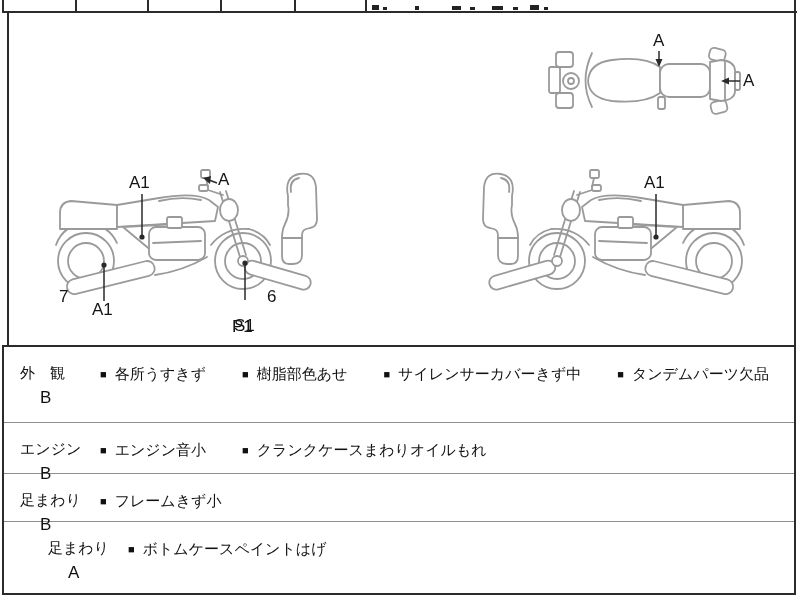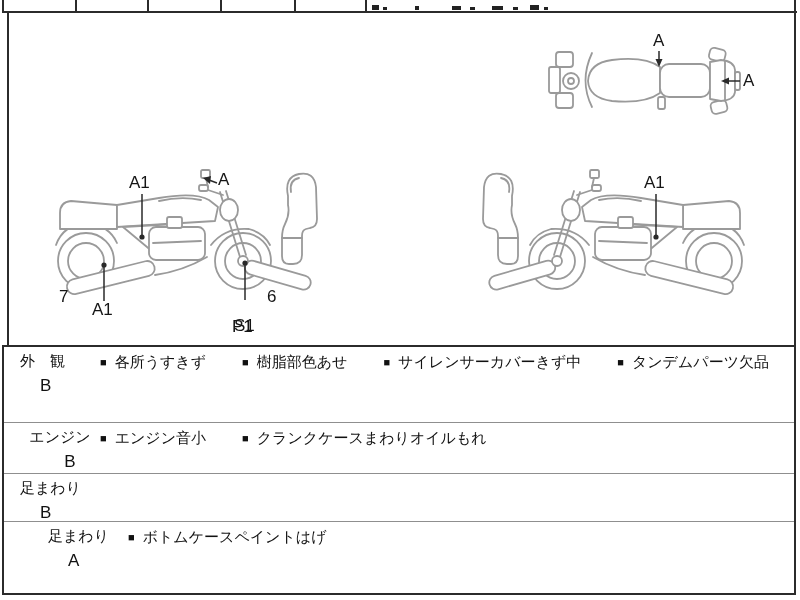--- a/index.html
+++ b/index.html
@@ -19,21 +19,21 @@
   #mid-left-line{position:absolute; left:7px; top:13px; width:2px; height:332px; background:#2b2b2b;}
   
   #diagram{position:absolute; left:0; top:0; width:800px; height:345px;}
   .dlabel{position:absolute; font-size:17px; line-height:1; color:#151515;}
   
   #cond-table{
     position:absolute; left:2px; top:345px; width:794px; height:250px;
     border:2px solid #2b2b2b; box-sizing:border-box;
     display:flex; flex-direction:column;
   }
-  .crow{display:flex; box-sizing:border-box; padding-top:5px; flex:none;}
+  .crow{display:flex; box-sizing:border-box; padding-top:17px; flex:none;}
   .clabel-wrap{width:96px; padding-left:16px; box-sizing:border-box; flex:none;}
   .clabel{font-size:15px; white-space:nowrap;}
   .cgrade{font-size:17px; margin:5px 0 0 20px;}
   .cnotes{flex:1; display:flex; flex-wrap:wrap; align-content:flex-start; column-gap:36px; padding-top:1px;}
   .note-item{white-space:nowrap; font-size:15px;}
   .bullet{font-size:11px; margin-right:8px; position:relative; top:-1px;}
 </style>
 </head>
 <body>
 
@@ -156,36 +156,37 @@
             <div class="clabel">外　観</div>
             <div class="cgrade">B</div>
           </div>
           <div class="cnotes">
             <span class="note-item"><span class="bullet">■</span><span>各所うすきず</span></span>
             <span class="note-item"><span class="bullet">■</span><span>樹脂部色あせ</span></span>
             <span class="note-item"><span class="bullet">■</span><span>サイレンサーカバーきず中</span></span>
             <span class="note-item"><span class="bullet">■</span><span>タンデムパーツ欠品</span></span>
           </div>
         </div>
-        <div class="crow" style="height: 51px; border-bottom: 1px solid rgb(143, 143, 143); text-align: center;">
+        <div class="crow" style="height: 51px; border-bottom: 1px solid rgb(143, 143, 143);">
           <div class="clabel-wrap">
             <div class="clabel">エンジン</div>
             <div class="cgrade">B</div>
           </div>
           <div class="cnotes">
             <span class="note-item"><span class="bullet">■</span><span>エンジン音小</span></span>
             <span class="note-item"><span class="bullet">■</span><span>クランクケースまわりオイルもれ</span></span>
           </div>
         </div>
         <div class="crow" style="height: 48px; border-bottom: 1px solid rgb(143, 143, 143);">
           <div class="clabel-wrap">
             <div class="clabel">足まわり</div>
             <div class="cgrade">B</div>
           </div>
           <div class="cnotes">
+            <span class="note-item"><span class="bullet">■</span><span>フレームきず小</span></span>
           </div>
         </div>
         <div class="crow" style="height: 71px; margin-left: 28px;">
           <div class="clabel-wrap">
             <div class="clabel">足まわり</div>
             <div class="cgrade">A</div>
           </div>
           <div class="cnotes">
             <span class="note-item"><span class="bullet">■</span><span>ボトムケースペイントはげ</span></span>
           </div>

